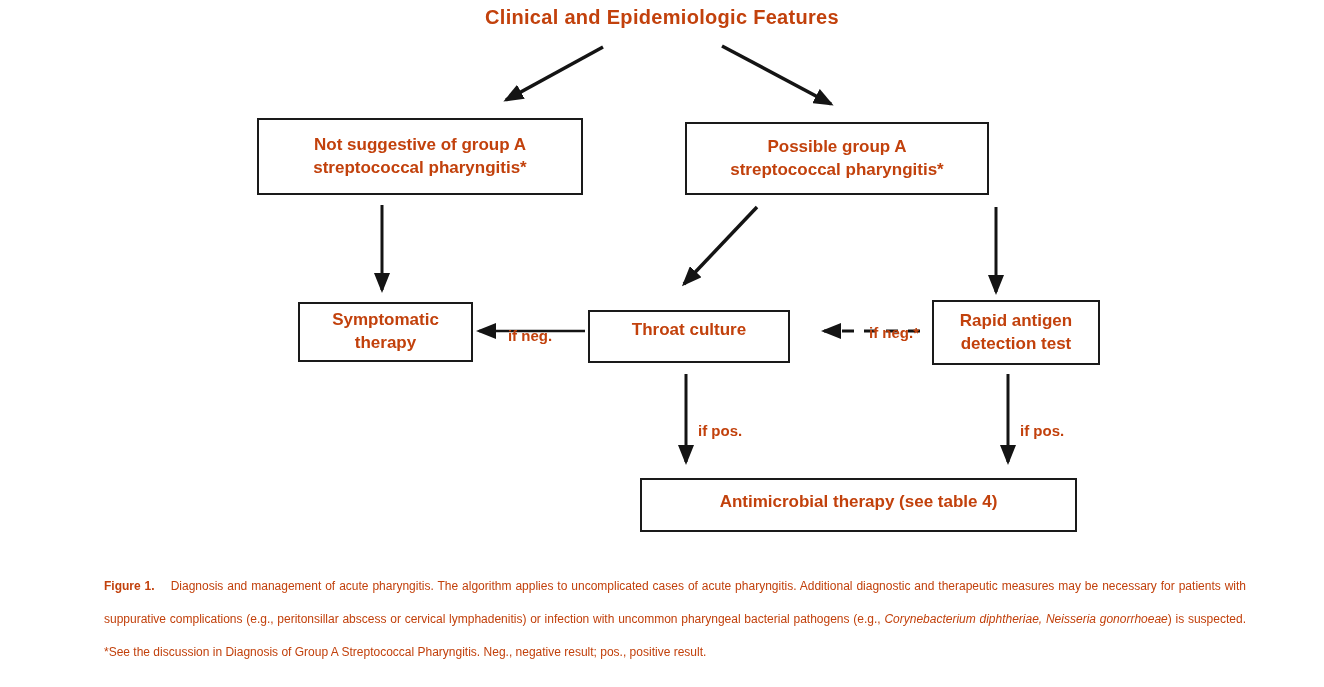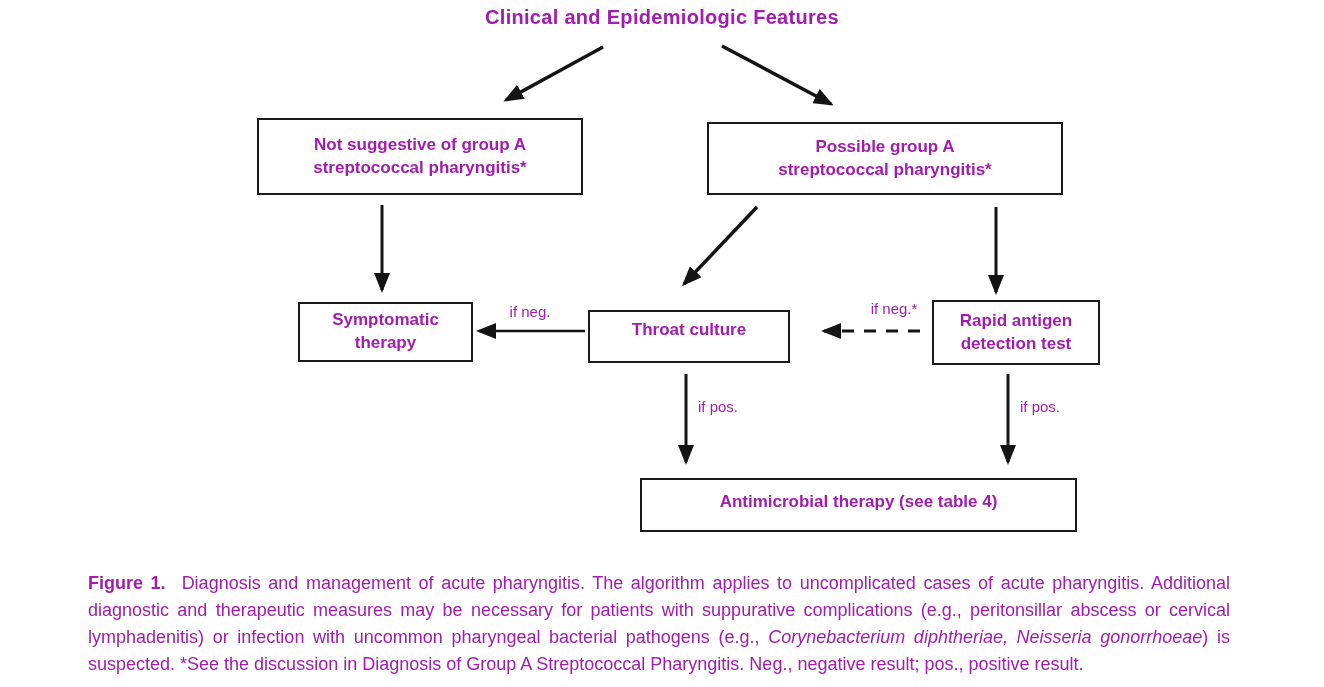--- a/index.html
+++ b/index.html
@@ -2,21 +2,21 @@
 <html><head>
 <meta charset="utf-8">
 <style>
   html, body { margin: 0; padding: 0; background: #ffffff; }
   #page {
     position: relative;
     width: 1324px;
     height: 687px;
     background: #ffffff;
     font-family: "Liberation Sans", sans-serif;
-    color: #a21caf;
+    color: #c2410c;
     overflow: hidden;
   }
   #figure-title {
     position: absolute;
     left: 0; top: 6px; width: 1324px;
     text-align: center;
     font-size: 20px;
     font-weight: bold;
     letter-spacing: 0.3px;
   }
@@ -35,40 +35,41 @@
     align-items: center;
     justify-content: center;
     text-align: center;
     font-weight: bold;
     font-size: 17px;
     line-height: 1.35;
     white-space: pre-line;
   }
   .node.top-align { align-items: flex-start; }
   #node-not-suggestive  { left: 257px; top: 118px; width: 326px; height: 77px; }
-  #node-possible        { left: 707px; top: 122px; width: 356px; height: 73px; }
+  #node-possible        { left: 685px; top: 122px; width: 304px; height: 73px; }
   #node-symptomatic     { left: 298px; top: 302px; width: 175px; height: 60px; }
   #node-throat          { left: 588px; top: 310px; width: 202px; height: 53px; padding-top: 7px; }
   #node-rapid           { left: 932px; top: 300px; width: 168px; height: 65px; }
   #node-antimicrobial   { left: 640px; top: 478px; width: 437px; height: 54px; padding-top: 11px; }
   .edge-label {
     position: absolute;
-    font-weight: normal;
+    font-weight: bold;
     font-size: 15px;
     white-space: nowrap;
+    margin-top: 24px;
   }
   #edge-label-if-neg      { left: 480px; top: 303px; width: 100px; text-align: center; }
   #edge-label-if-neg-star { left: 844px; top: 300px; width: 100px; text-align: center; }
   #edge-label-if-pos-left  { left: 698px; top: 398px; }
   #edge-label-if-pos-right { left: 1020px; top: 398px; }
   #figure-caption {
     position: absolute;
-    left: 88px; top: 570px; width: 1142px;
-    font-size: 18px;
-    line-height: 27px;
+    left: 104px; top: 570px; width: 1142px;
+    font-size: 12px;
+    line-height: 33px;
     text-align: justify;
   }
   #caption-label { font-weight: bold; padding-right: 16px; }
   .italic { font-style: italic; }
 </style>
 </head>
 <body>
 
 <div id="page">
 

